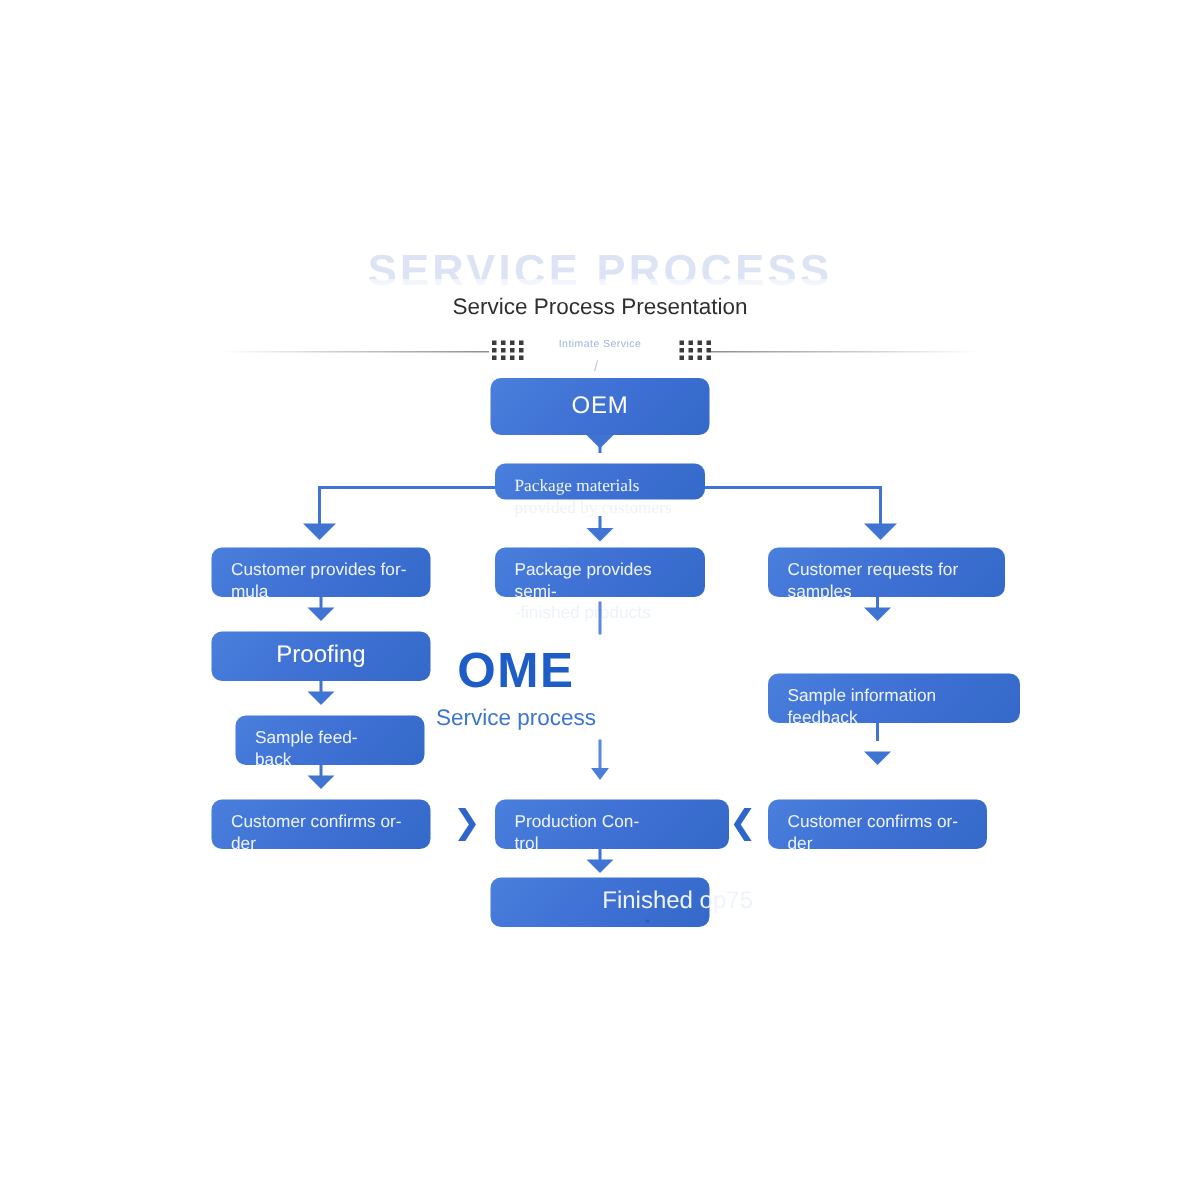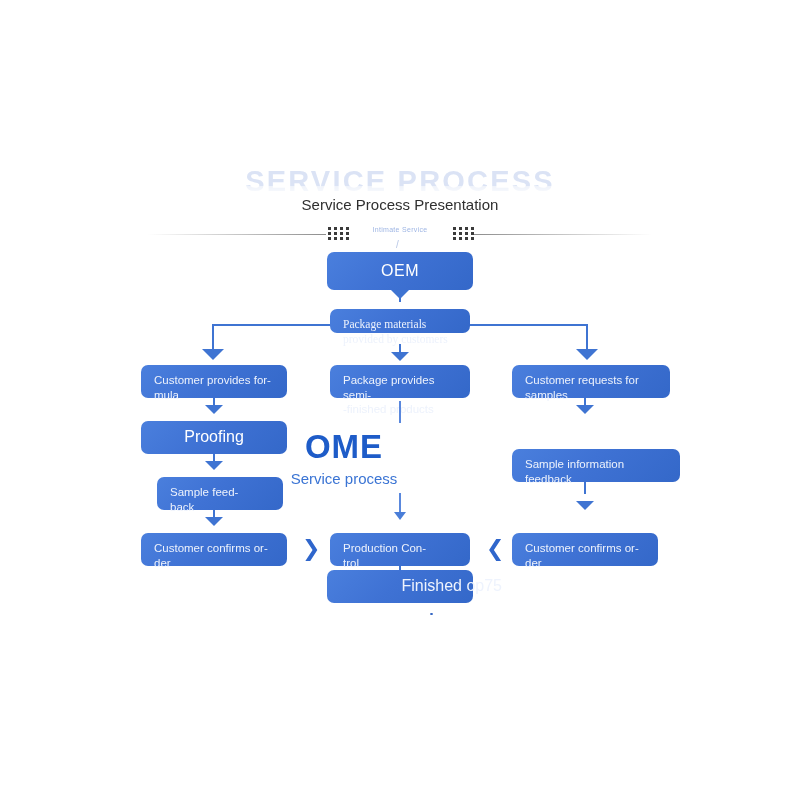--- a/index.html
+++ b/index.html
@@ -329,28 +329,28 @@
   </div>
 
   <div class="vline thin" style="left:399px;top:401px;height:22px;"></div>
 
   <div class="brand ome">OME</div>
   <div class="brand sub">Service process</div>
 
   <div class="vline thin" style="left:399px;top:493px;height:22px;"></div>
   <div class="arrow-down slim" style="left:394px;top:512px;"></div>
 
-  <div class="box" style="left:330px;top:533px;width:140px;height:33px;">
+  <div class="box" style="left:330px;top:533px;width:156px;height:33px;">
     <span class="t">Production Con-
 trol</span>
   </div>
   <div class="vline" style="left:399px;top:566px;height:12px;"></div>
   <div class="arrow-down" style="left:391px;top:573px;"></div>
 
-  <div class="box overflow" style="left:327px;top:570px;width:146px;height:33px;">
+  <div class="box overflow" style="left:327px;top:585px;width:146px;height:33px;">
     <span class="t">Finished op75</span>
   </div>
   <div class="dot-tiny"></div>
 
   <div class="box" style="left:512px;top:365px;width:158px;height:33px;">
     <span class="t">Customer requests for
 samples</span>
   </div>
   <div class="vline" style="left:584px;top:398px;height:12px;"></div>
   <div class="arrow-down" style="left:576px;top:405px;"></div>

